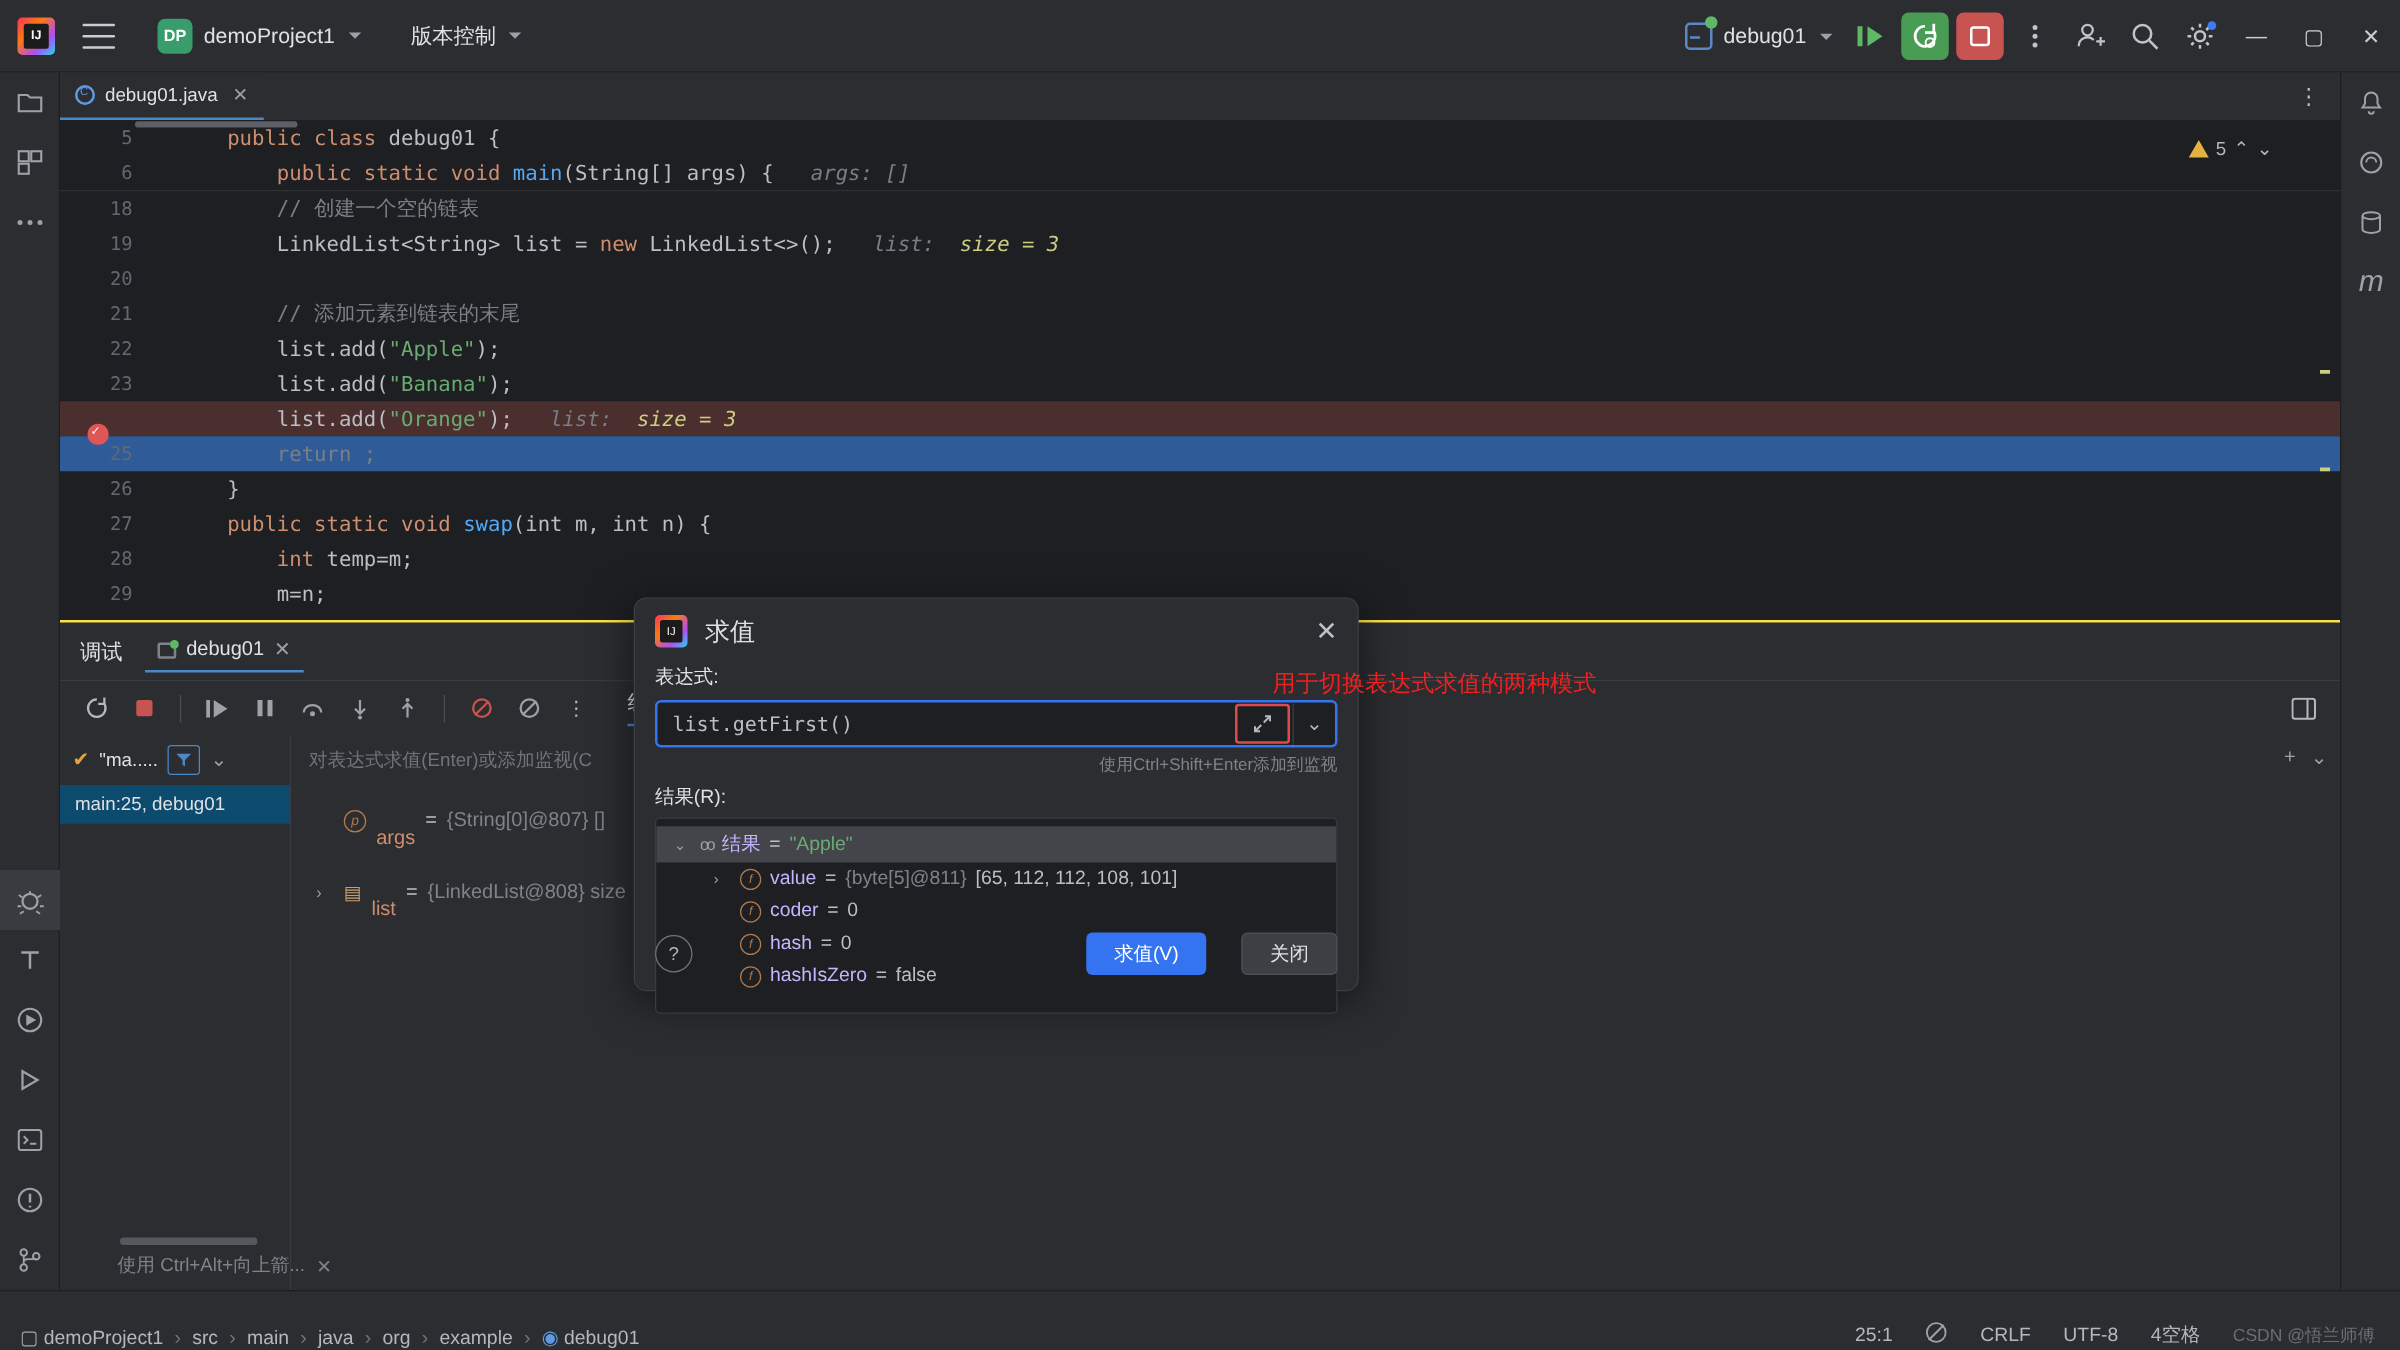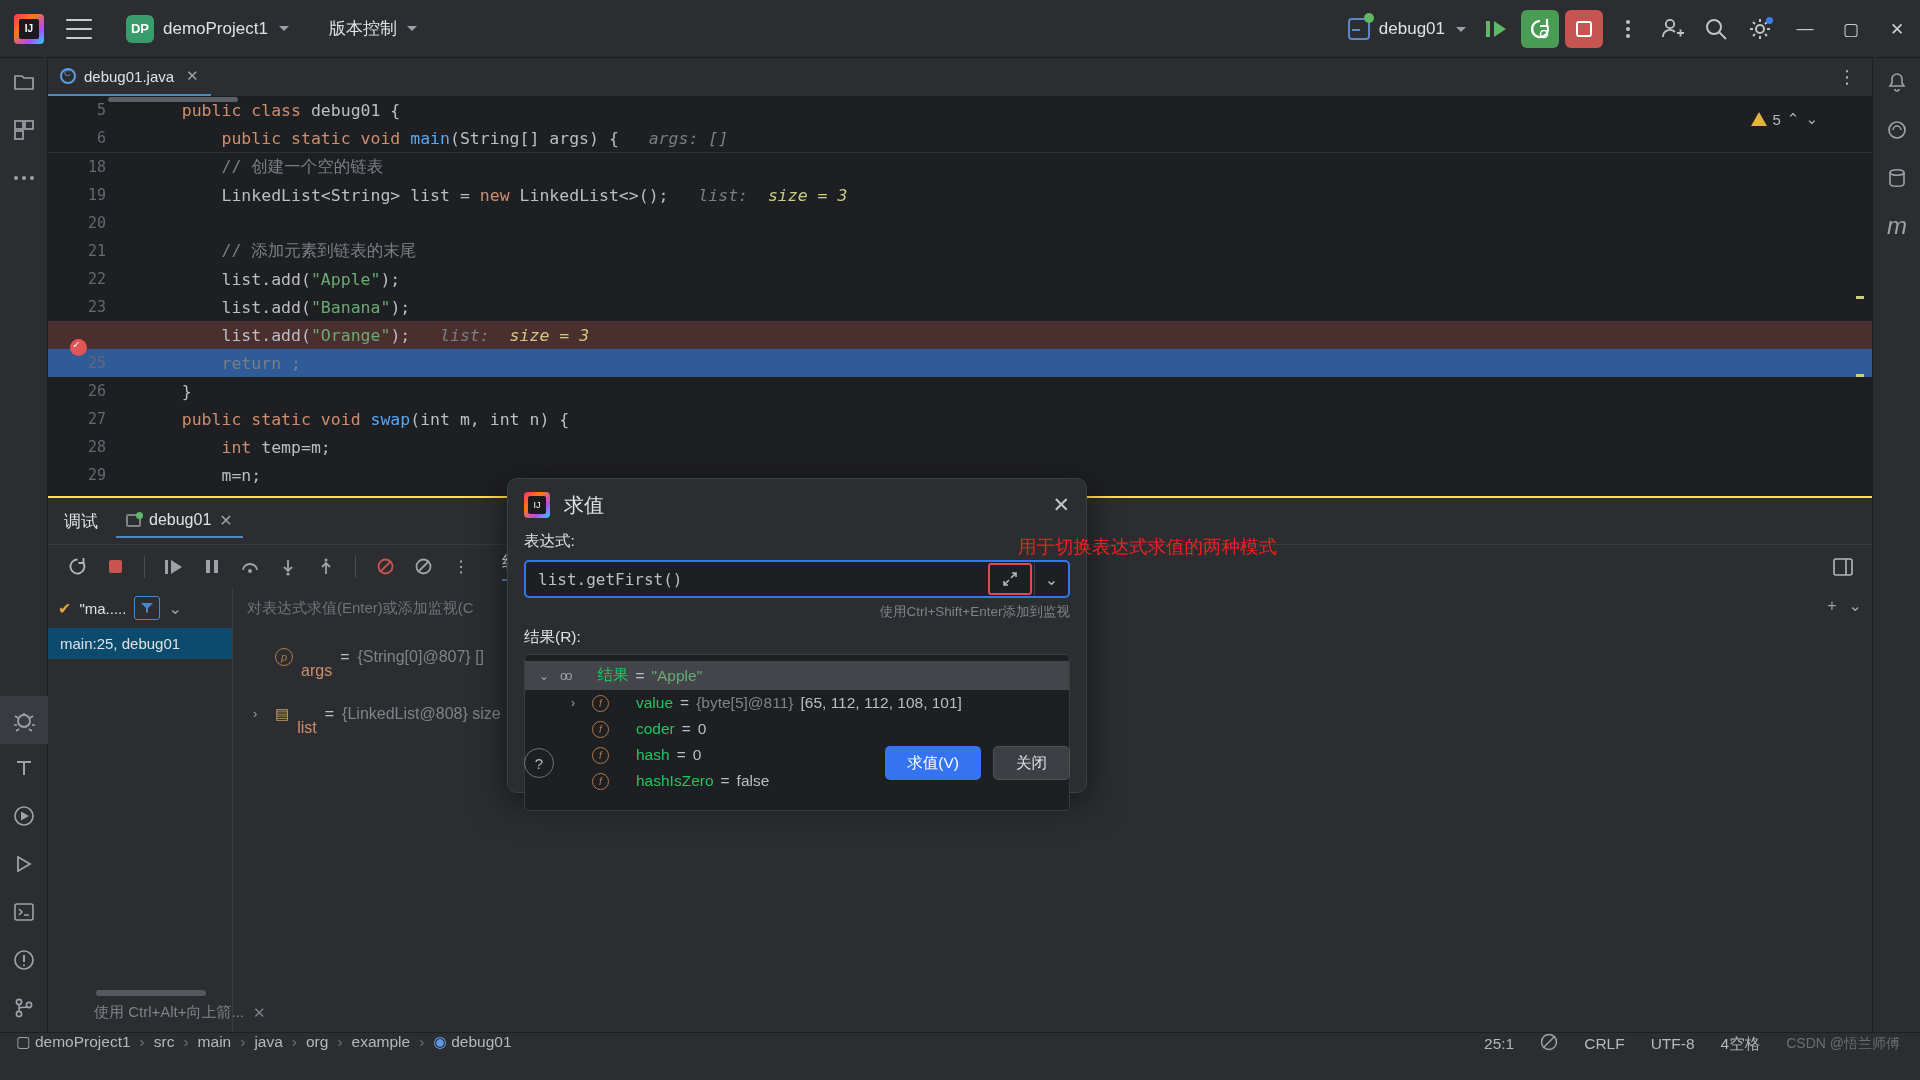--- a/index.html
+++ b/index.html
@@ -163,21 +163,21 @@
   .listicon { color: #c9a06a; font-size: 15px; }
   .vars-right { position: absolute; right: 10px; top: 8px; display: flex;
      align-items:center; gap: 12px; color: #9da0a8; }
   .dbg-foot { position: absolute; left: 0; bottom: 0; right: 0; height: 46px; }
   .foot-sc { position:absolute; left: 48px; top: 4px; width: 110px; height: 6px;
      background:#55585e; border-radius:3px; }
   .foot-hint { position: absolute; left: 46px; bottom: 10px; font-size: 15px; color: #7f8289; text-align: center; }
 
   
   .statusbar { position: absolute; left: 0; bottom: 0; width: 1920px; height: 48px;
-    background: #2b2d30; display: flex; align-items: flex-start;
+    background: #2b2d30; display: flex; align-items: flex-end;
     border-top: 1px solid #1e1f22; font-size: 15.5px; color: #b4b7bd; }
   .crumbs { display: flex; align-items: center; gap: 9px; padding-left: 16px; }
   .crumbs .sep { color: #6f737a; }
   .crumbs .c { cursor: pointer; }
   .status-right { margin-left: auto; display: flex; align-items: center;
     gap: 26px; padding-right: 20px; }
   .wm { color: #6a6d73; font-size: 14px; }
 
   
   .overlay-dlg {
@@ -202,33 +202,33 @@
   .expr-drop { width: 34px; display:flex; align-items:center; justify-content:center;
     border-left: 1px solid #3c3f43; color:#b4b7bd; cursor: pointer; }
   .expr-hint { text-align: right; padding: 5px 16px 0 0; font-size: 13.5px; color: #7f8289; }
   .res-lbl { padding: 6px 16px 0 16px; font-size: 15.5px; color: #dfe1e5; }
   .res-box { margin: 6px 16px 0 16px; background: #1e1f22; border: 1px solid #393b40;
     border-radius: 4px; height: 157px; padding: 6px 0; overflow: hidden; }
   .rrow { display: flex; align-items: center; gap: 7px; font-size: 15.5px; padding: 4px 10px; }
   .rrow.sel { background: #43454a; }
   .rtri { width: 14px; color: #9da0a8; font-size: 12px; }
   .glasses { color: #9da0a8; font-size: 13px; letter-spacing: -2px; }
-  .rname { color: #22c55e; margin-left: 20px; }
+  .rname { color: #c4b5fd; }
   .reqs { color: #bcbec4; }
   .rstr { color: #6aab73; }
   .rnum { color: #bcbec4; }
   .rref { color: #7f8289; }
   .fico { width: 17px; height: 17px; border-radius: 50%; border: 1.4px solid #b07a4b;
     color: #b07a4b; font-size: 10px; display: flex; align-items: center; justify-content: center; font-style: italic; }
   .dlg-foot { position: absolute; left: 0; bottom: 0; width: 100%; height: 58px;
     display: flex; align-items: center; padding: 0 16px; }
   .help-btn { width: 30px; height: 30px; border-radius: 50%; border: 1.5px solid #6f737a;
     color: #b4b7bd; display: flex; align-items: center; justify-content: center;
     font-size: 15px; cursor: pointer; }
-  .dlg-btns { margin-left: auto; display: flex; gap: 12px; }
+  .dlg-btns { margin-left: auto; display: flex; gap: 28px; }
   .btn { height: 34px; padding: 0 22px; border-radius: 5px; font-size: 15.5px;
     display: flex; align-items: center; justify-content: center; cursor: pointer; }
   .btn.primary { background: #3574f0; color: #fff; }
   .btn.normal { background: #3c3f43; color: #dfe1e5; border: 1px solid #4e5257; }
 
   .annot { position: absolute; left: 1018px; top: 534px; color: #f02020;
     font-size: 18.5px; z-index: 60; white-space: nowrap; }
 </style>
 </head>
 <body>

